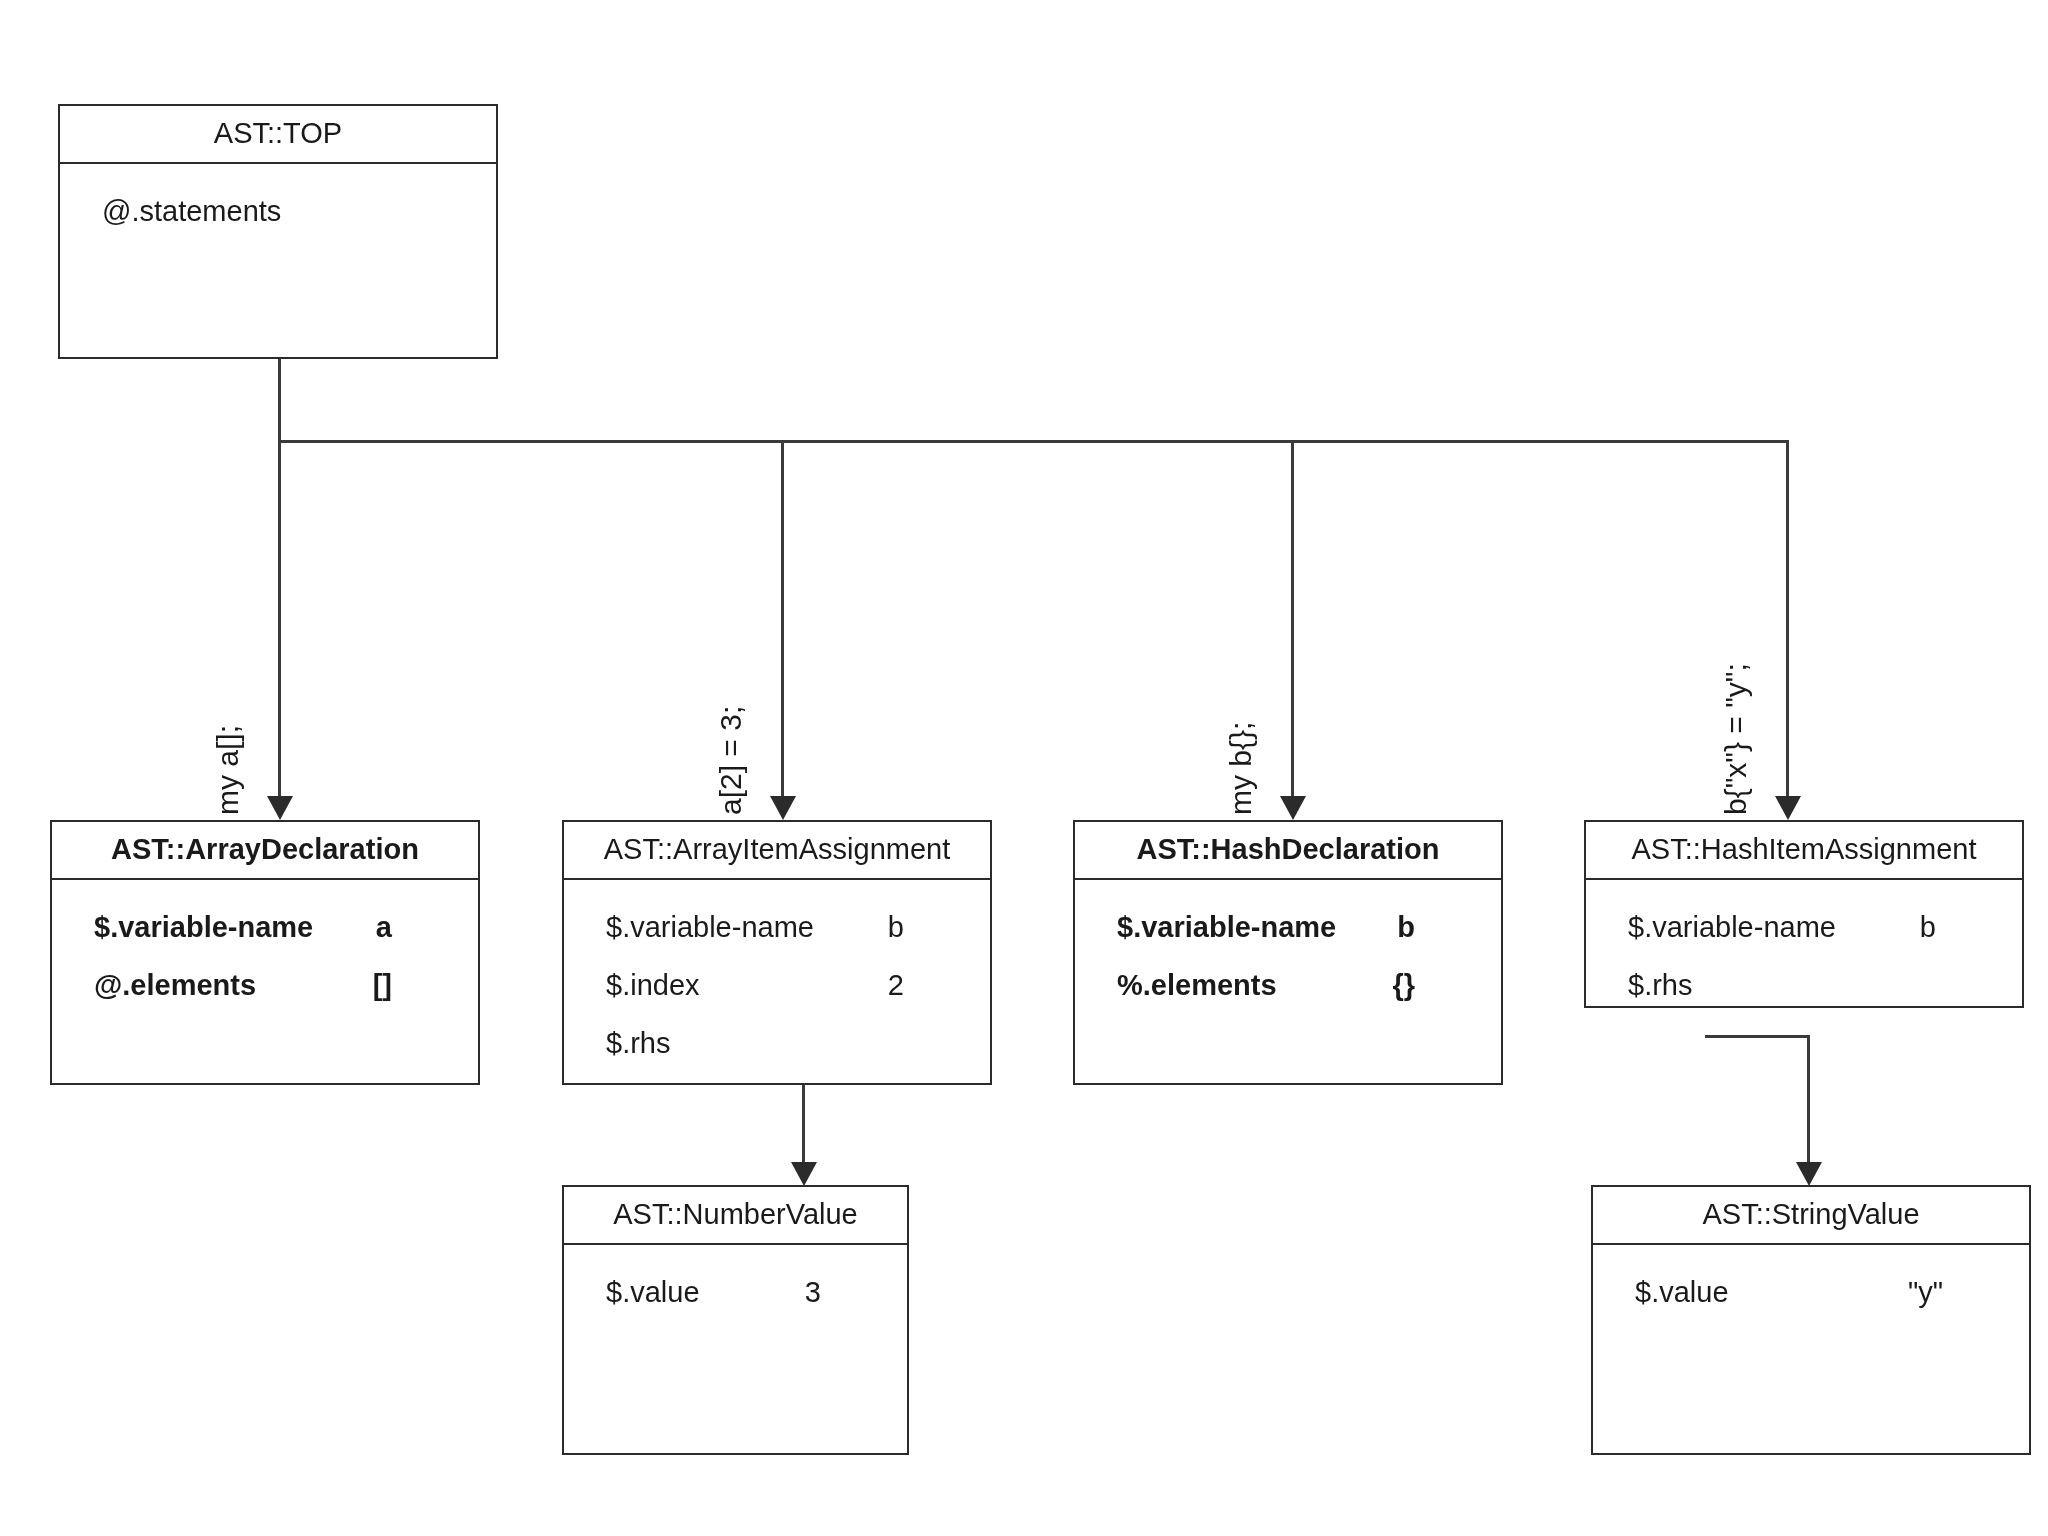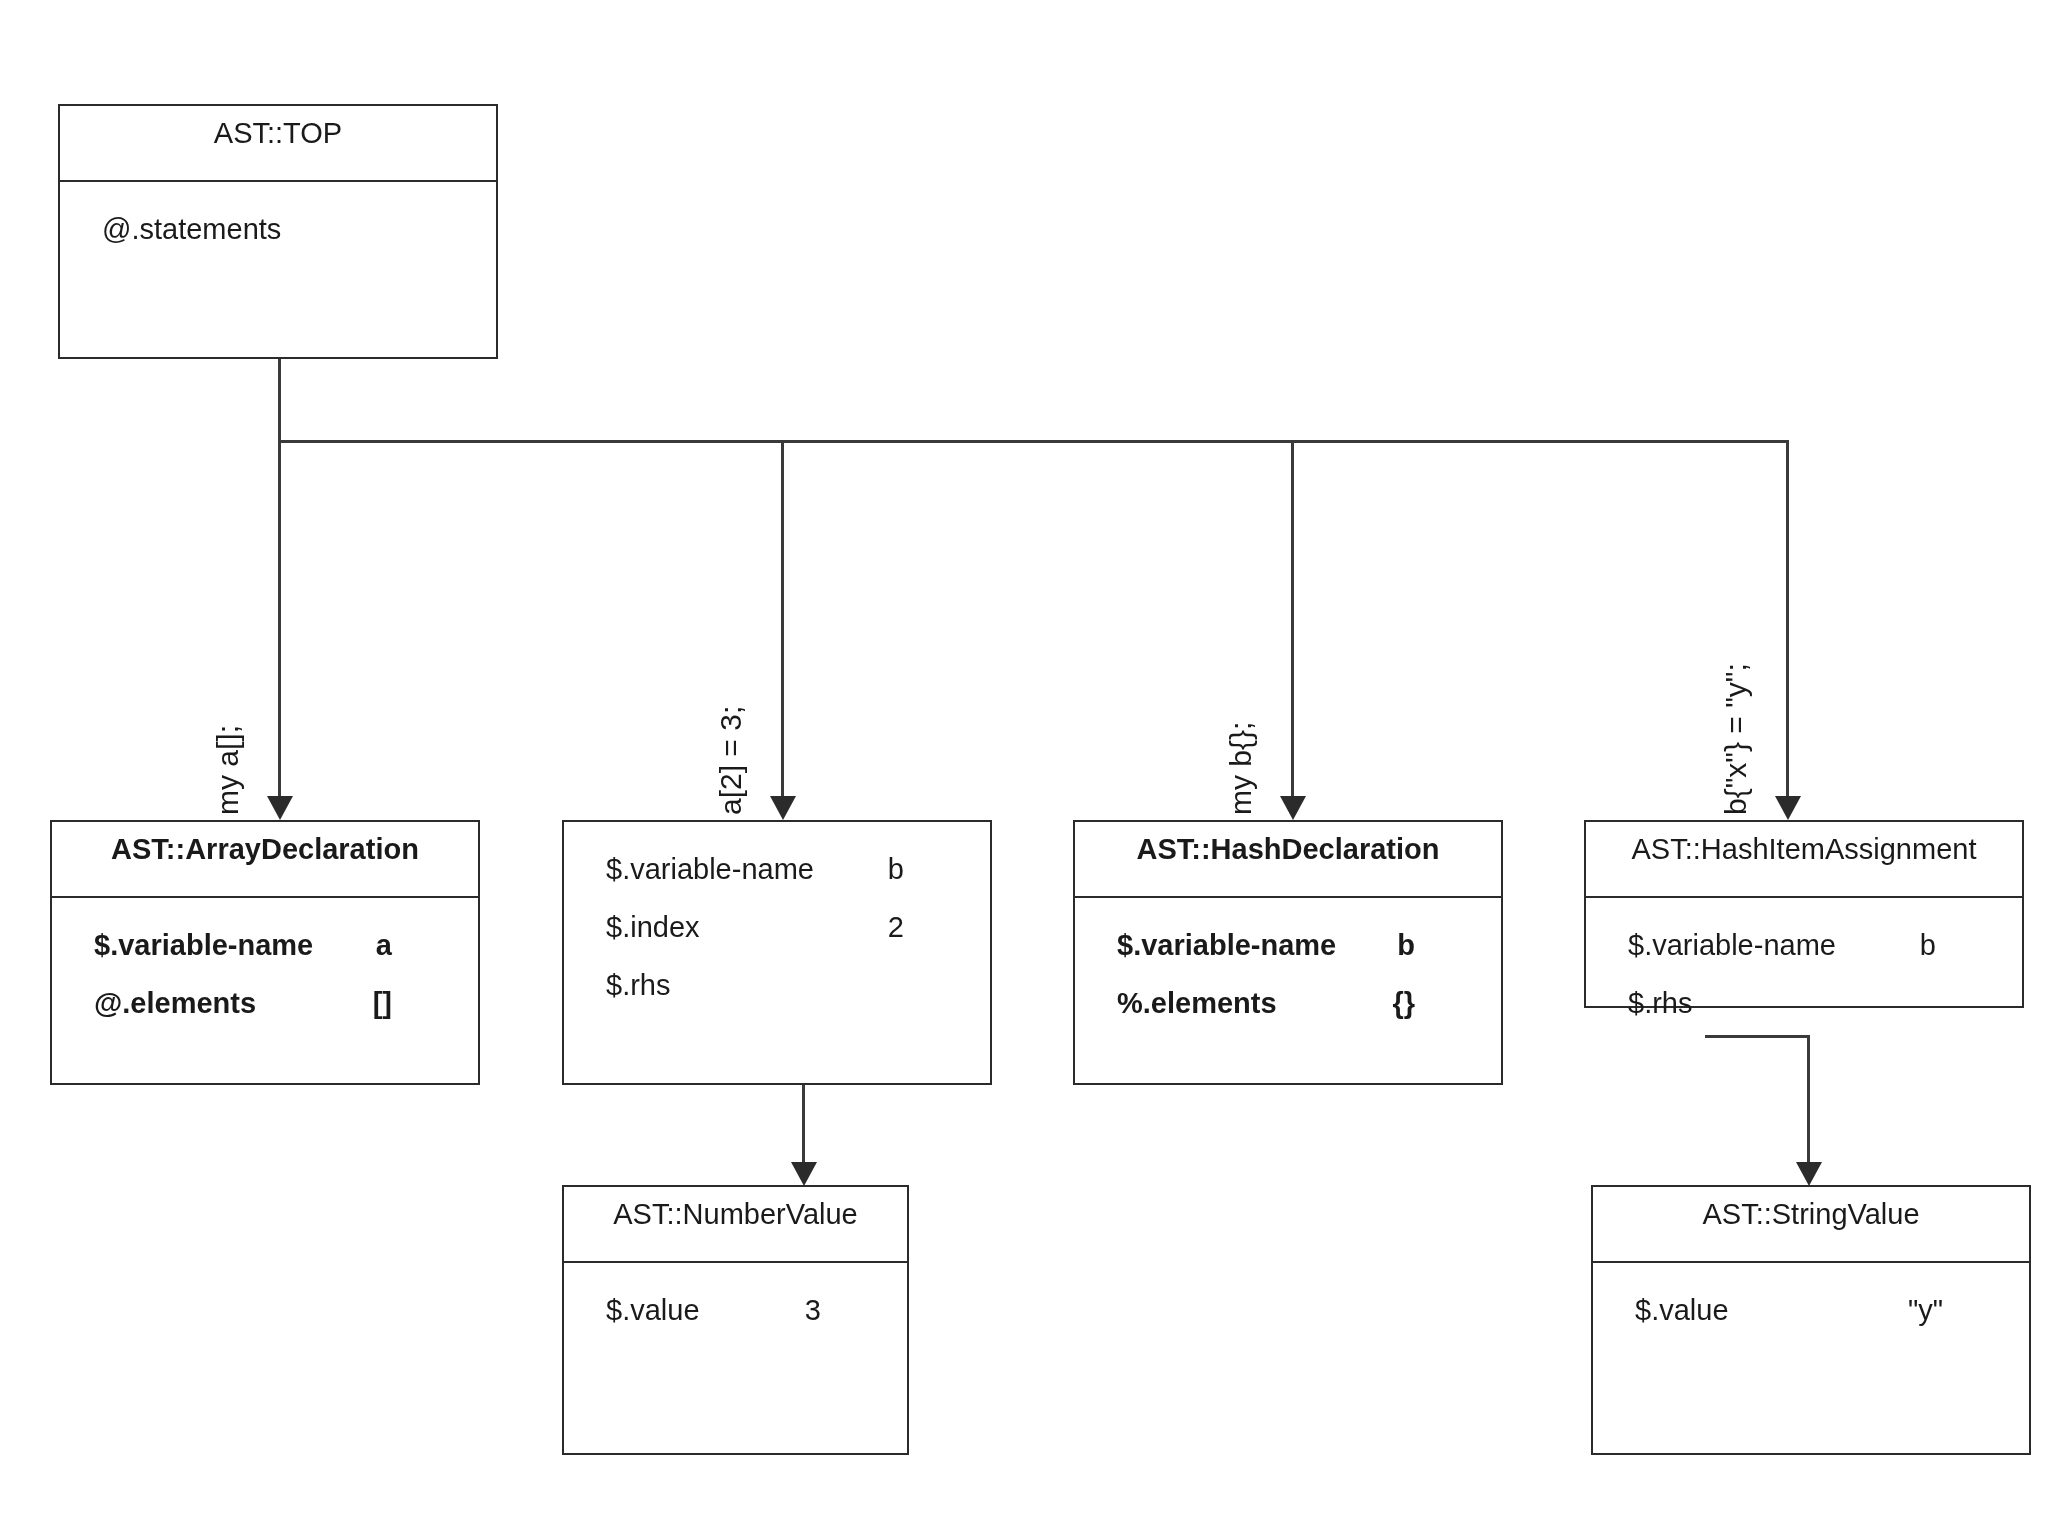--- a/index.html
+++ b/index.html
@@ -28,21 +28,21 @@
     display: flex;
     flex-direction: column;
     z-index: 3;
   }
   .node-title {
     box-sizing: border-box;
     width: 100%;
     text-align: center;
     font-size: 29px;
     line-height: 1;
-    padding: 13px 6px 32px 6px;
+    padding: 13px 6px 14px 6px;
     border-bottom: 2px solid #2b2b2b;
     white-space: nowrap;
     color: #1a1a1a;
   }
   .node-body {
     position: relative;
     flex: 1 1 auto;
     padding: 18px 0 0 12px;
   }
   .attr-row {
@@ -150,20 +150,21 @@
         <span class="attr-val narrow">a</span>
       </div>
       <div class="attr-row">
         <span class="attr-key">@.elements</span>
         <span class="attr-val narrow">[]</span>
       </div>
     </div>
   </div>
 
   <div class="node" style="left:562px; top:820px; width:430px; height:265px;">
+    <div class="node-title">AST::ArrayItemAssignment</div>
     <div class="node-body">
       <div class="attr-row">
         <span class="attr-key">$.variable-name</span>
         <span class="attr-val narrow">b</span>
       </div>
       <div class="attr-row">
         <span class="attr-key">$.index</span>
         <span class="attr-val narrow">2</span>
       </div>
       <div class="attr-row">

